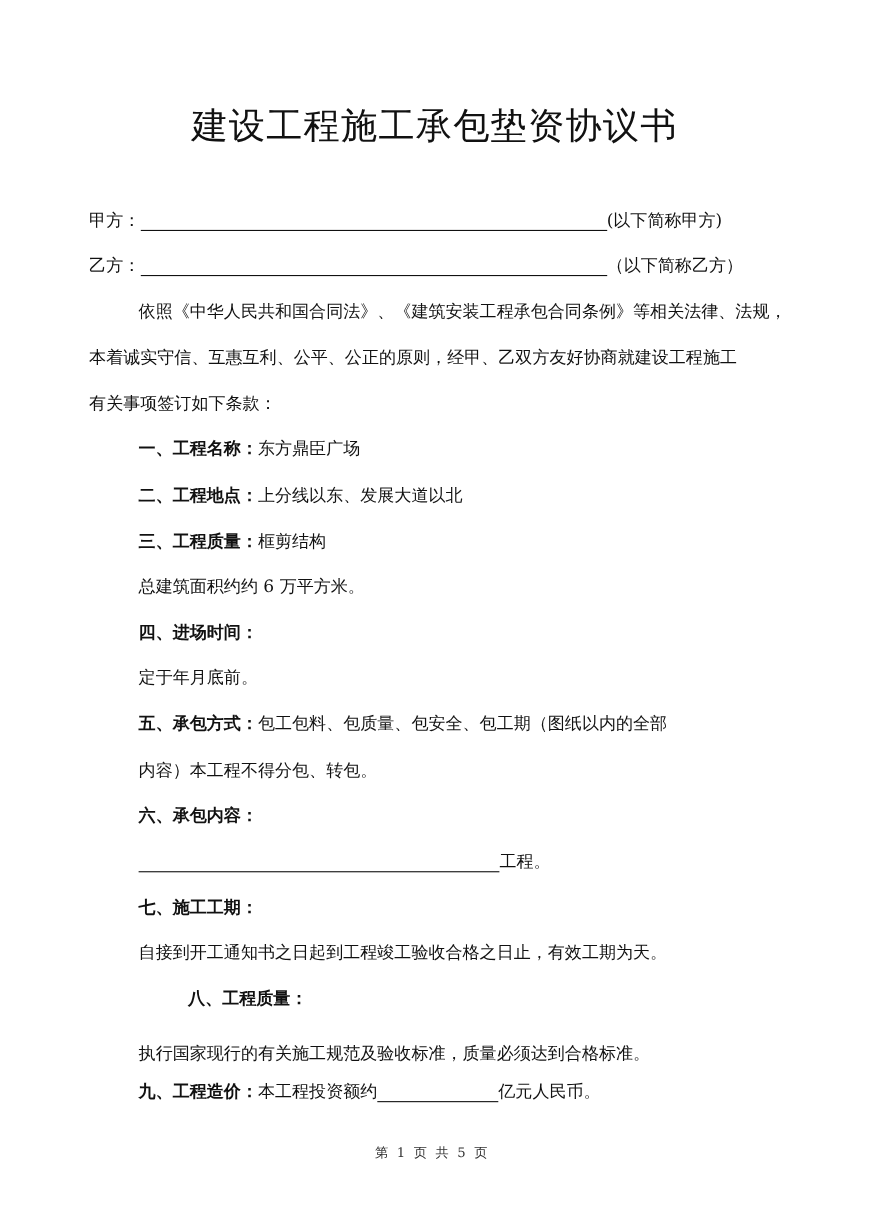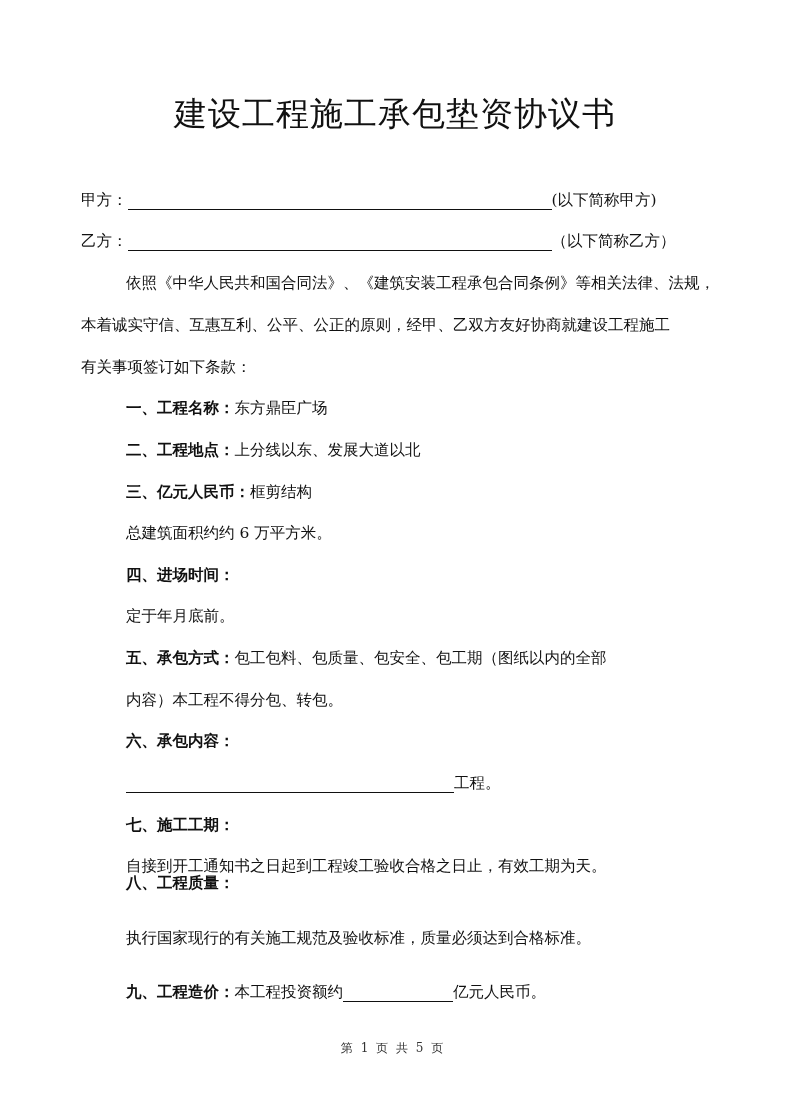--- a/index.html
+++ b/index.html
@@ -44,41 +44,41 @@
   <div class="line" style="top:315px;">本着诚实守信、互惠互利、公平、公正的原则，经甲、乙双方友好协商就建设工程施工</div>
   <div class="line" style="top:357px;">有关事项签订如下条款：</div>
 
   <div class="line indent" style="top:398px;">
     <span class="b">一、工程名称：</span><span>东方鼎臣广场</span>
   </div>
   <div class="line indent" style="top:440px;">
     <span class="b">二、工程地点：</span><span>上分线以东、发展大道以北</span>
   </div>
   <div class="line indent" style="top:482px;">
-    <span class="b">三、亿元人民币：</span><span>框剪结构</span>
+    <span class="b">三、工程质量：</span><span>框剪结构</span>
   </div>
   <div class="line indent" style="top:523px;">总建筑面积约约 6 万平方米。</div>
 
   <div class="line indent b" style="top:565px;">四、进场时间：</div>
   <div class="line indent" style="top:606px;">定于年月底前。</div>
 
   <div class="line indent" style="top:648px;">
     <span class="b">五、承包方式：</span><span>包工包料、包质量、包安全、包工期（图纸以内的全部</span>
   </div>
   <div class="line indent" style="top:690px;">内容）本工程不得分包、转包。</div>
 
   <div class="line indent b" style="top:731px;">六、承包内容：</div>
   <div class="line indent" style="top:773px;">
     <span class="blank" style="width:328px;"></span><span>工程。</span>
   </div>
 
   <div class="line indent b" style="top:815px;">七、施工工期：</div>
   <div class="line indent" style="top:856px;">自接到开工通知书之日起到工程竣工验收合格之日止，有效工期为天。</div>
 
-  <div class="line indent b" style="top:873px;">八、工程质量：</div>
-  <div class="line indent" style="top:928px;">执行国家现行的有关施工规范及验收标准，质量必须达到合格标准。</div>
+  <div class="line indent b" style="top:898px;margin-left:45px;">八、工程质量：</div>
+  <div class="line indent" style="top:948px;">执行国家现行的有关施工规范及验收标准，质量必须达到合格标准。</div>
 
   <div class="line indent" style="top:982px;">
     <span class="b">九、工程造价：</span><span>本工程投资额约</span><span class="blank" style="width:110px;"></span><span>亿元人民币。</span>
   </div>
 
   <div class="footer">第 1 页 共 5 页</div>
 </div>
 
 </body></html>

